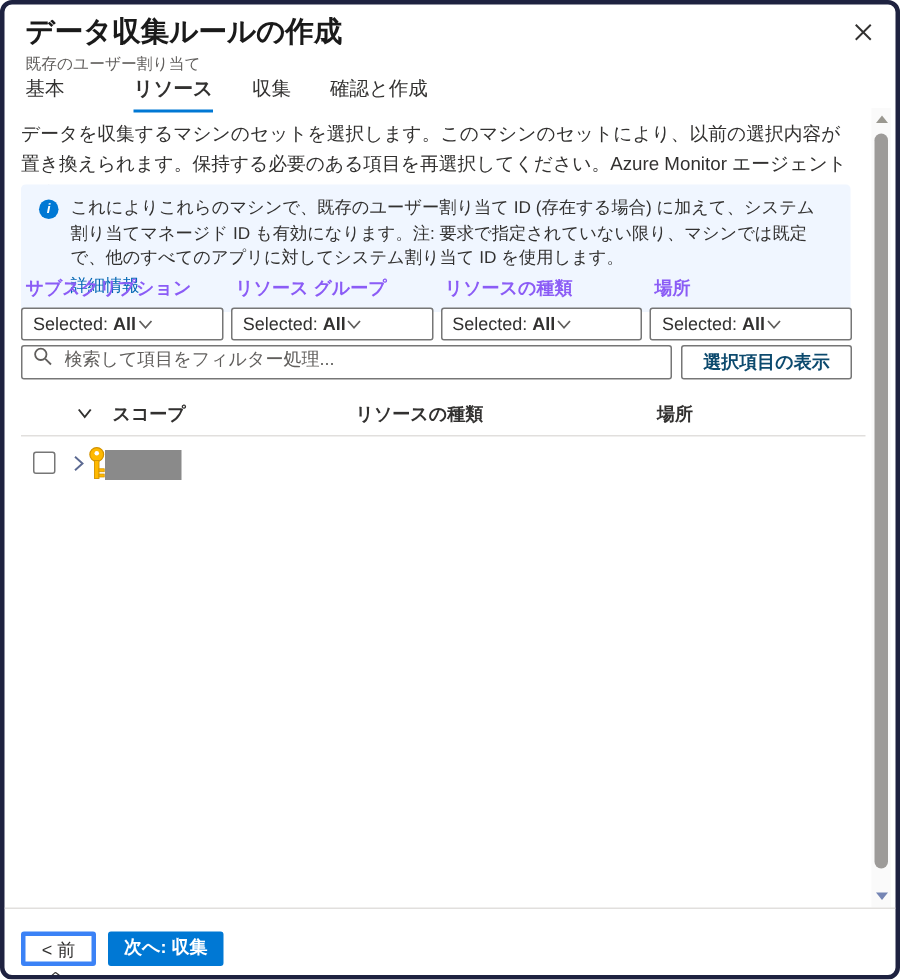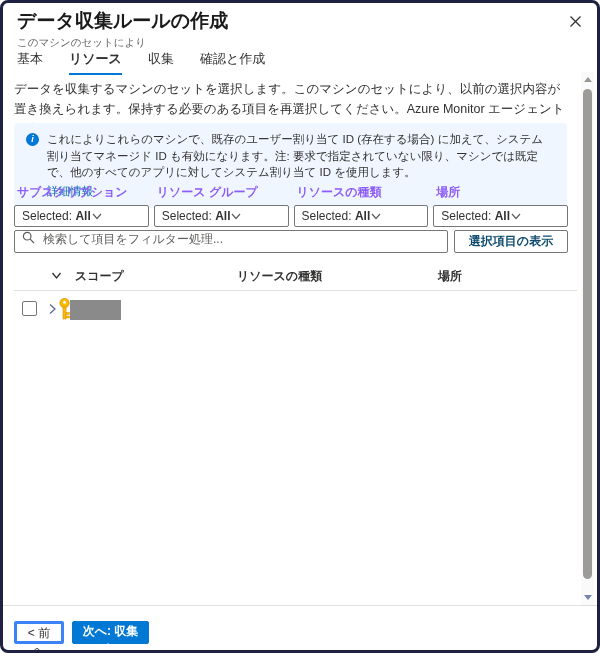--- a/index.html
+++ b/index.html
@@ -25,21 +25,21 @@
   .close-btn {
     position:absolute; right:13px; top:9px;
     width:18px; height:18px; cursor:pointer;
     display:flex; align-items:center; justify-content:center;
   }
   .tabs {
     position:absolute; left:14px; top:47px;
     display:flex; gap:26px; font-size:13px;
   }
   .tab { padding-bottom:5px; color:#323130; cursor:pointer; }
-  .tab.active { font-weight:bold; border-bottom:2.5px solid #0078d4; }
+  .tab.active { font-weight:bold; border-bottom:2.5px solid #0078d4;margin-left:20px; }
   .desc {
     position:absolute; left:11px; top:76px; width:558px;
     font-size:12.5px; line-height:1.6; color:#323130;
   }
   .banner {
     position:absolute; left:11px; top:120px; width:553px;
     background:#f0f6ff; border-radius:3px;
     padding:8px 14px 8px 33px;
     font-size:11.5px; line-height:1.45; color:#323130;
   }
@@ -159,21 +159,21 @@
 
 <div class="dialog">
 
   <div class="page-title">データ収集ルールの作成</div>
   <div class="close-btn">
     <svg width="13" height="13" viewBox="0 0 13 13">
       <line x1="1.5" y1="1.5" x2="11.5" y2="11.5" stroke="#323130" stroke-width="1.3"></line>
       <line x1="11.5" y1="1.5" x2="1.5" y2="11.5" stroke="#323130" stroke-width="1.3"></line>
     </svg>
   </div>
-  <div class="page-subtitle">このマシンのセットにより</div>
+  <div class="page-subtitle">既存のユーザー割り当て</div>
 
   <div class="tabs">
     <div class="tab">基本</div>
     <div class="tab active">リソース</div>
     <div class="tab">収集</div>
     <div class="tab">確認と作成</div>
   </div>
 
   <div class="desc">データを収集するマシンのセットを選択します。このマシンのセットにより、以前の選択内容が置き換えられます。保持する必要のある項目を再選択してください。Azure Monitor エージェントは自動的にインストールされます。</div>
 

